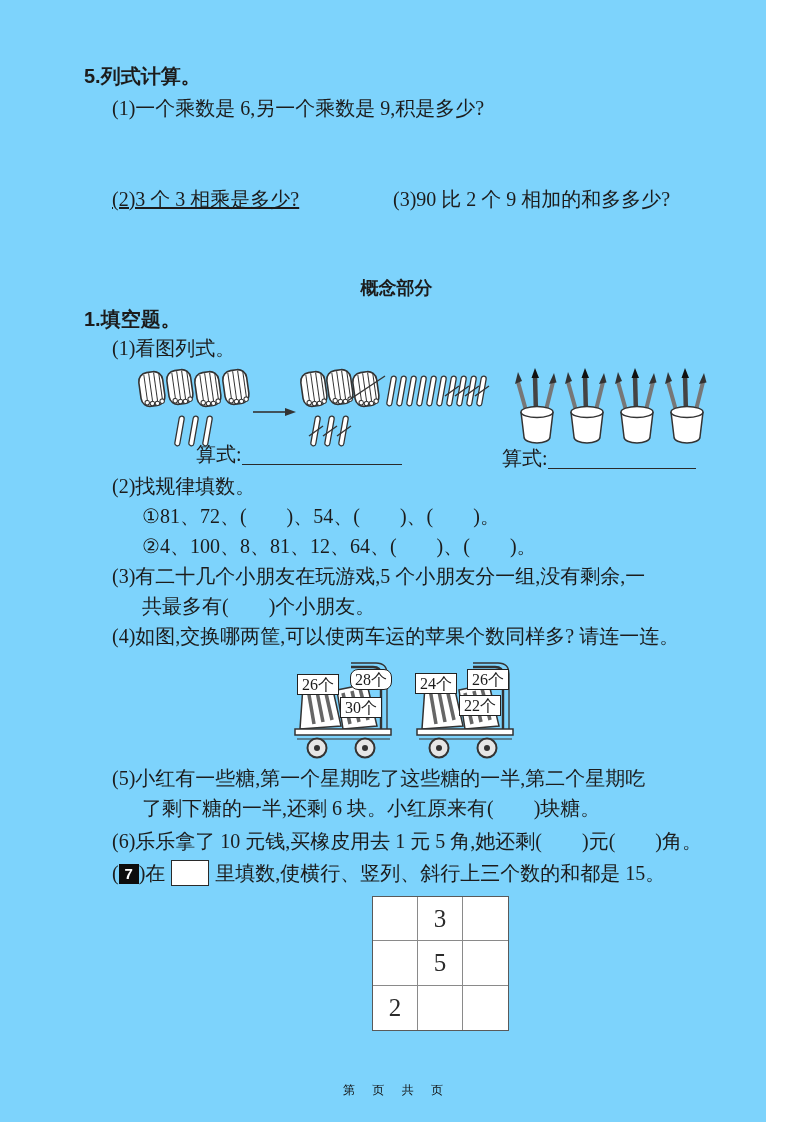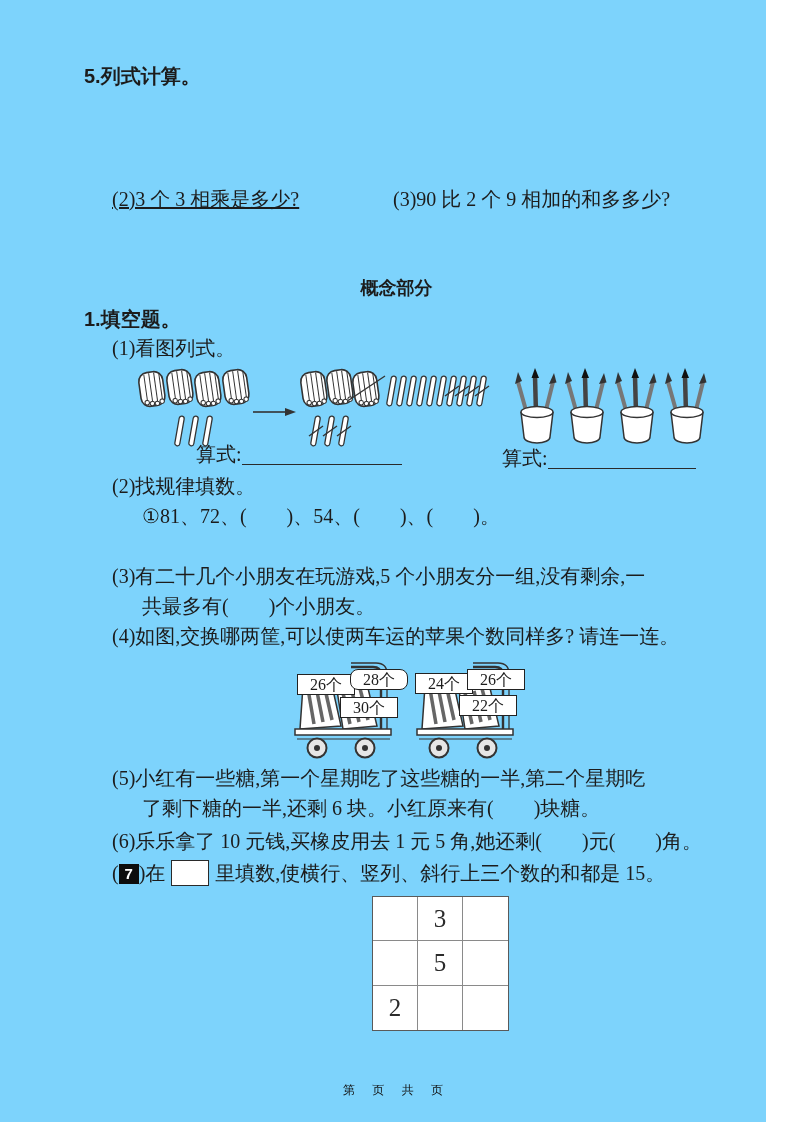--- a/index.html
+++ b/index.html
@@ -21,21 +21,21 @@
     font-family:"Liberation Sans", sans-serif; vertical-align:1px;
   }
   .fillbox {
     display:inline-block; width:36px; height:24px; border:1.4px solid #2a2a2a;
     vertical-align:-6px; margin:0 6px; background:#fff;
   }
   .figure { position:absolute; }
   .carts { position:absolute; left:293px; top:660px; width:240px; height:104px; }
   .cart-label {
     position:absolute; background:#fff; border:1.6px solid #222;
-    font-size:16px; line-height:19px; padding:0 12px;
+    font-size:16px; line-height:19px; padding:0 4px;
     font-family:"Liberation Serif", serif; color:#1c1c1c; white-space:nowrap;
   }
   .grid3 {
     position:absolute; left:372px; top:896px; width:135px; height:133px;
     border:1.6px solid #5a5a5a; display:grid;
     grid-template-columns:repeat(3,1fr); grid-template-rows:repeat(3,1fr);
     background:#fff;
   }
   .cell {
     display:flex; align-items:center; justify-content:center;
@@ -48,20 +48,21 @@
     font-size:12px; letter-spacing:7px; color:#111;
     font-family:"Liberation Sans", sans-serif;
   }
 </style>
 </head>
 <body>
 
 <div class="page">
 
   <div class="t h" style="left:84px; top:64px;">5.列式计算。</div>
+  <div class="t" style="left:112px; top:96px;">(1)一个乘数是 6,另一个乘数是 9,积是多少?</div>
   <div class="t" style="left:112px; top:187px;text-decoration:underline;">(2)3 个 3 相乘是多少?</div>
   <div class="t" style="left:393px; top:187px;">(3)90 比 2 个 9 相加的和多多少?</div>
 
   <div class="t h center" style="top:276px; font-size:18px;">概念部分</div>
   <div class="t h" style="left:84px; top:307px;">1.填空题。</div>
   <div class="t" style="left:112px; top:336px;">(1)看图列式。</div>
 
   <svg class="figure" style="left:133px; top:366px;" width="360" height="88" viewBox="0 0 360 88">
     <defs>
       <g id="bundle">
@@ -140,20 +141,21 @@
 
   <div class="t" style="left:196px; top:442px;">
     <span>算式:</span><span class="blank" style="width:160px;"></span>
   </div>
   <div class="t" style="left:502px; top:446px;">
     <span>算式:</span><span class="blank" style="width:148px;"></span>
   </div>
 
   <div class="t" style="left:112px; top:474px;">(2)找规律填数。</div>
   <div class="t" style="left:142px; top:504px;">①81、72、(　　)、54、(　　)、(　　)。</div>
+  <div class="t" style="left:142px; top:534px;">②4、100、8、81、12、64、(　　)、(　　)。</div>
 
   <div class="t" style="left:112px; top:564px;">(3)有二十几个小朋友在玩游戏,5 个小朋友分一组,没有剩余,一</div>
   <div class="t" style="left:142px; top:594px;">共最多有(　　)个小朋友。</div>
 
   <div class="t" style="left:112px; top:624px;">(4)如图,交换哪两筐,可以使两车运的苹果个数同样多? 请连一连。</div>
 
   <div class="carts">
     <svg width="240" height="104" viewBox="0 0 240 104" style="position:absolute;left:0;top:0;">
       <defs>
         <g id="cart">

